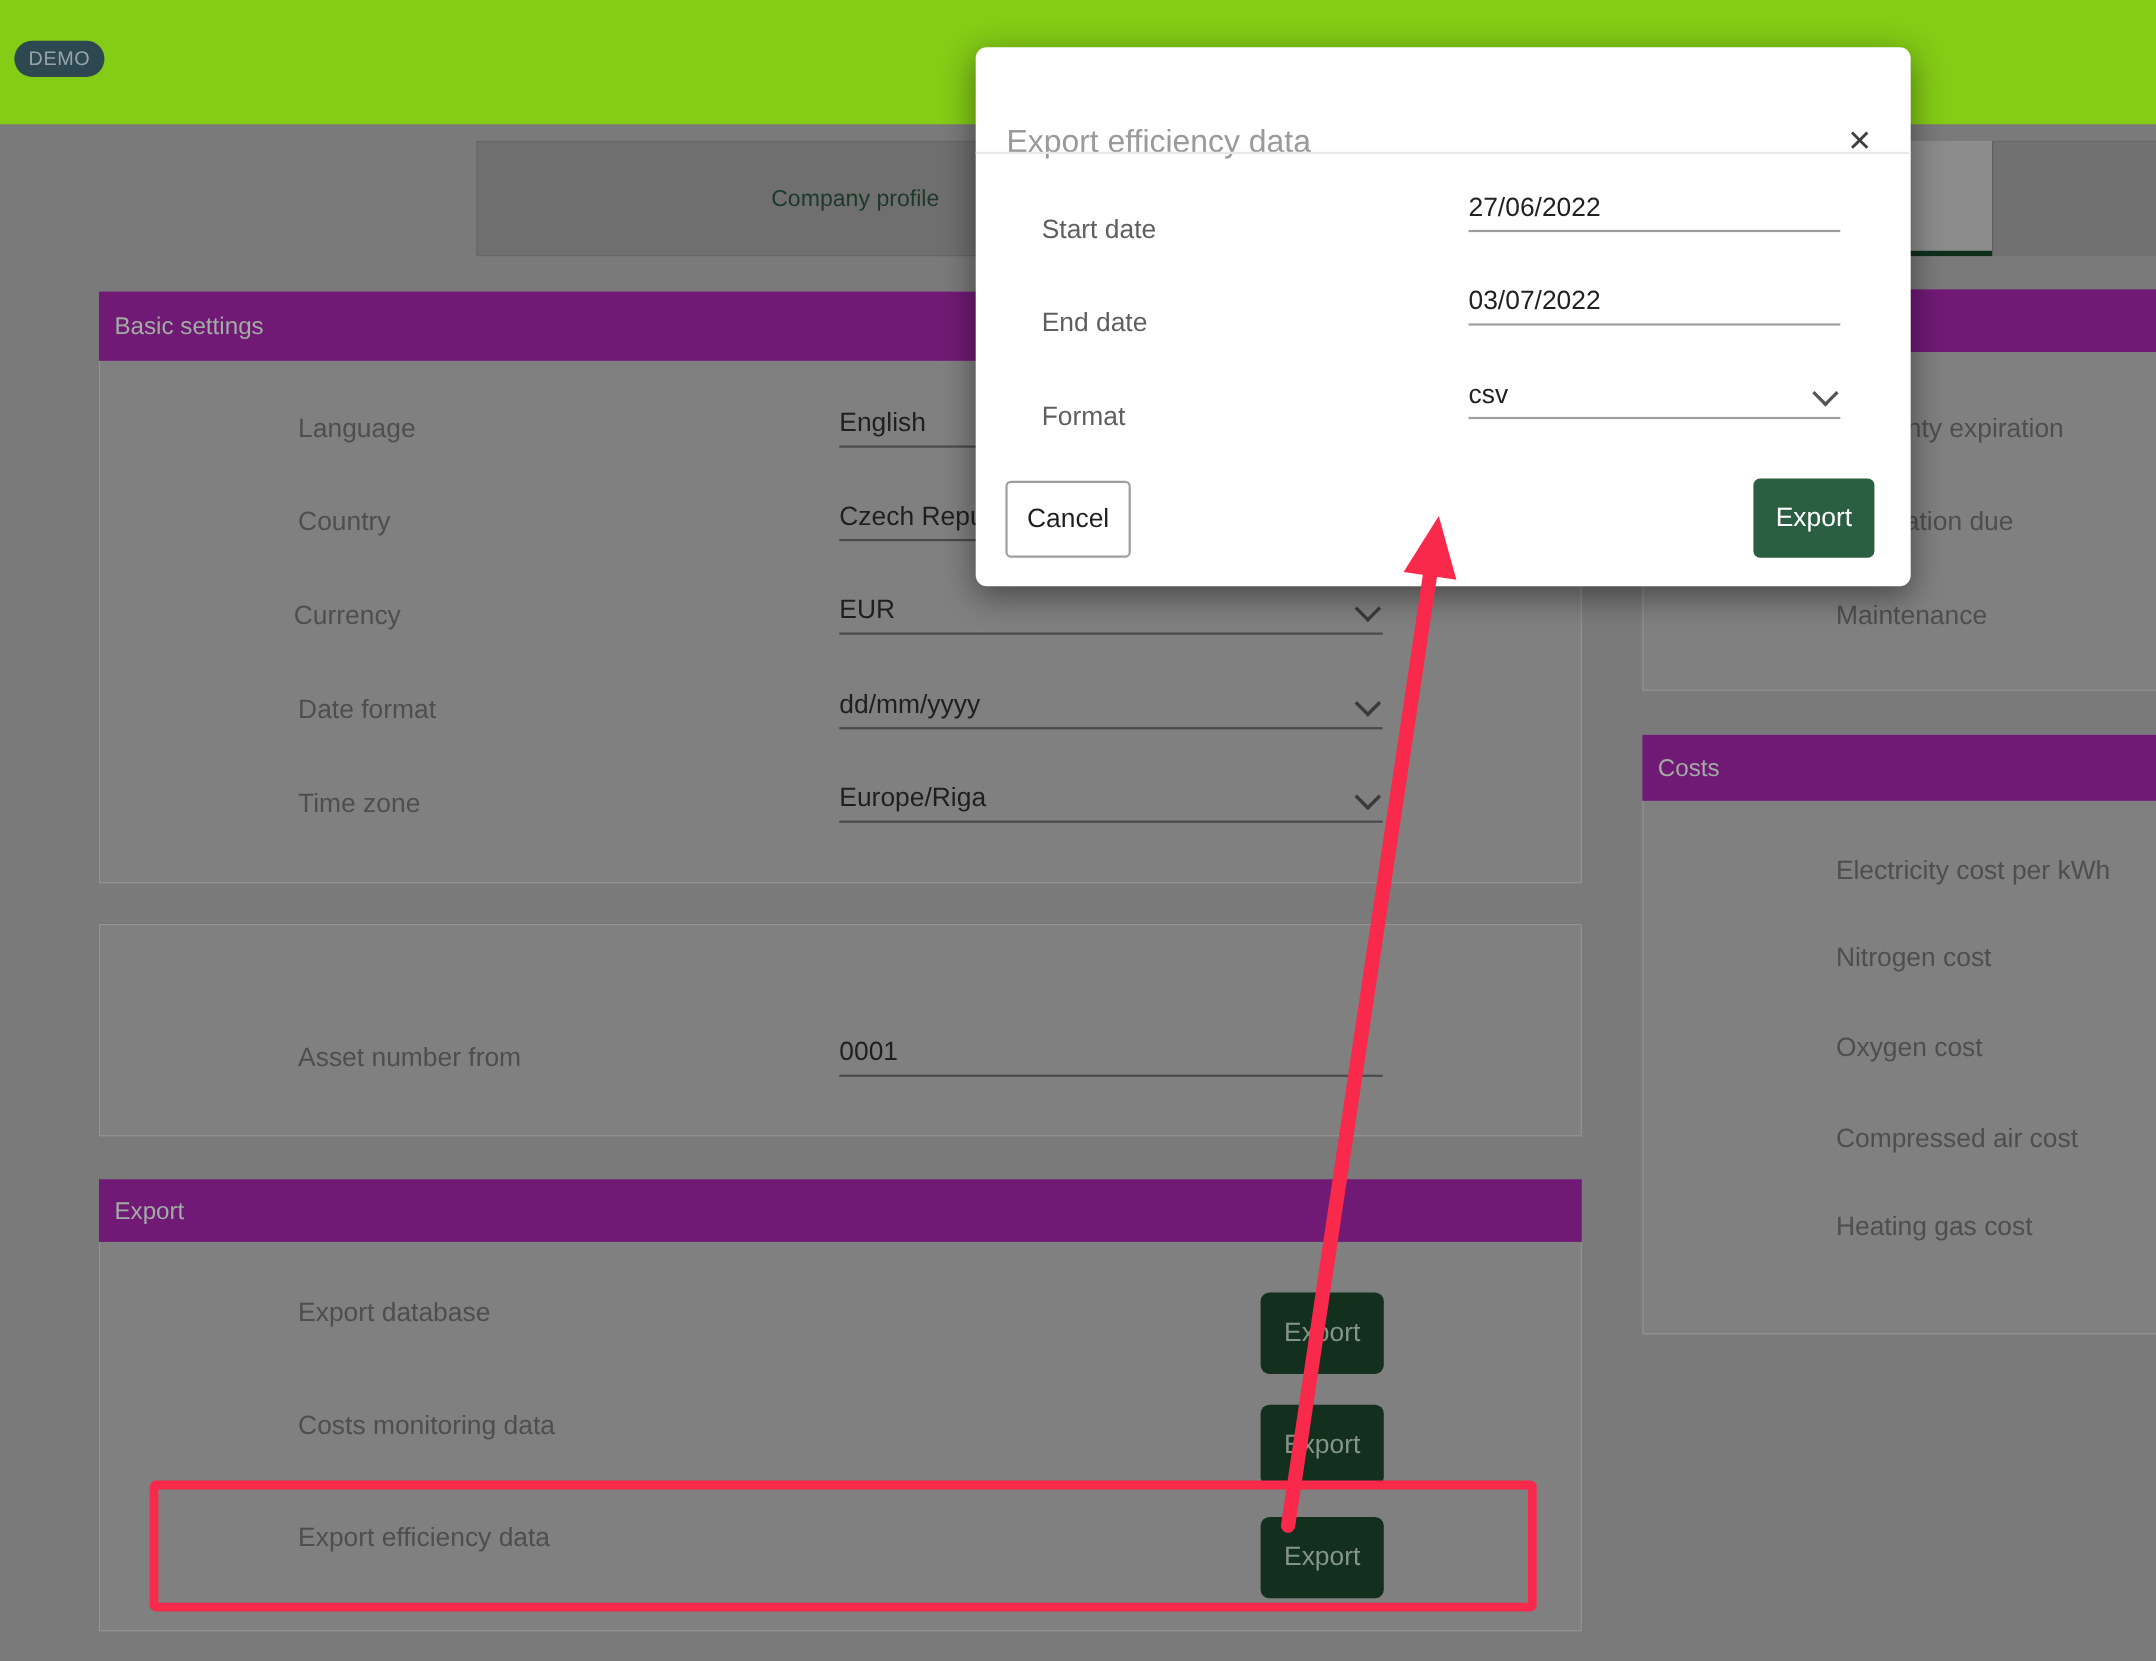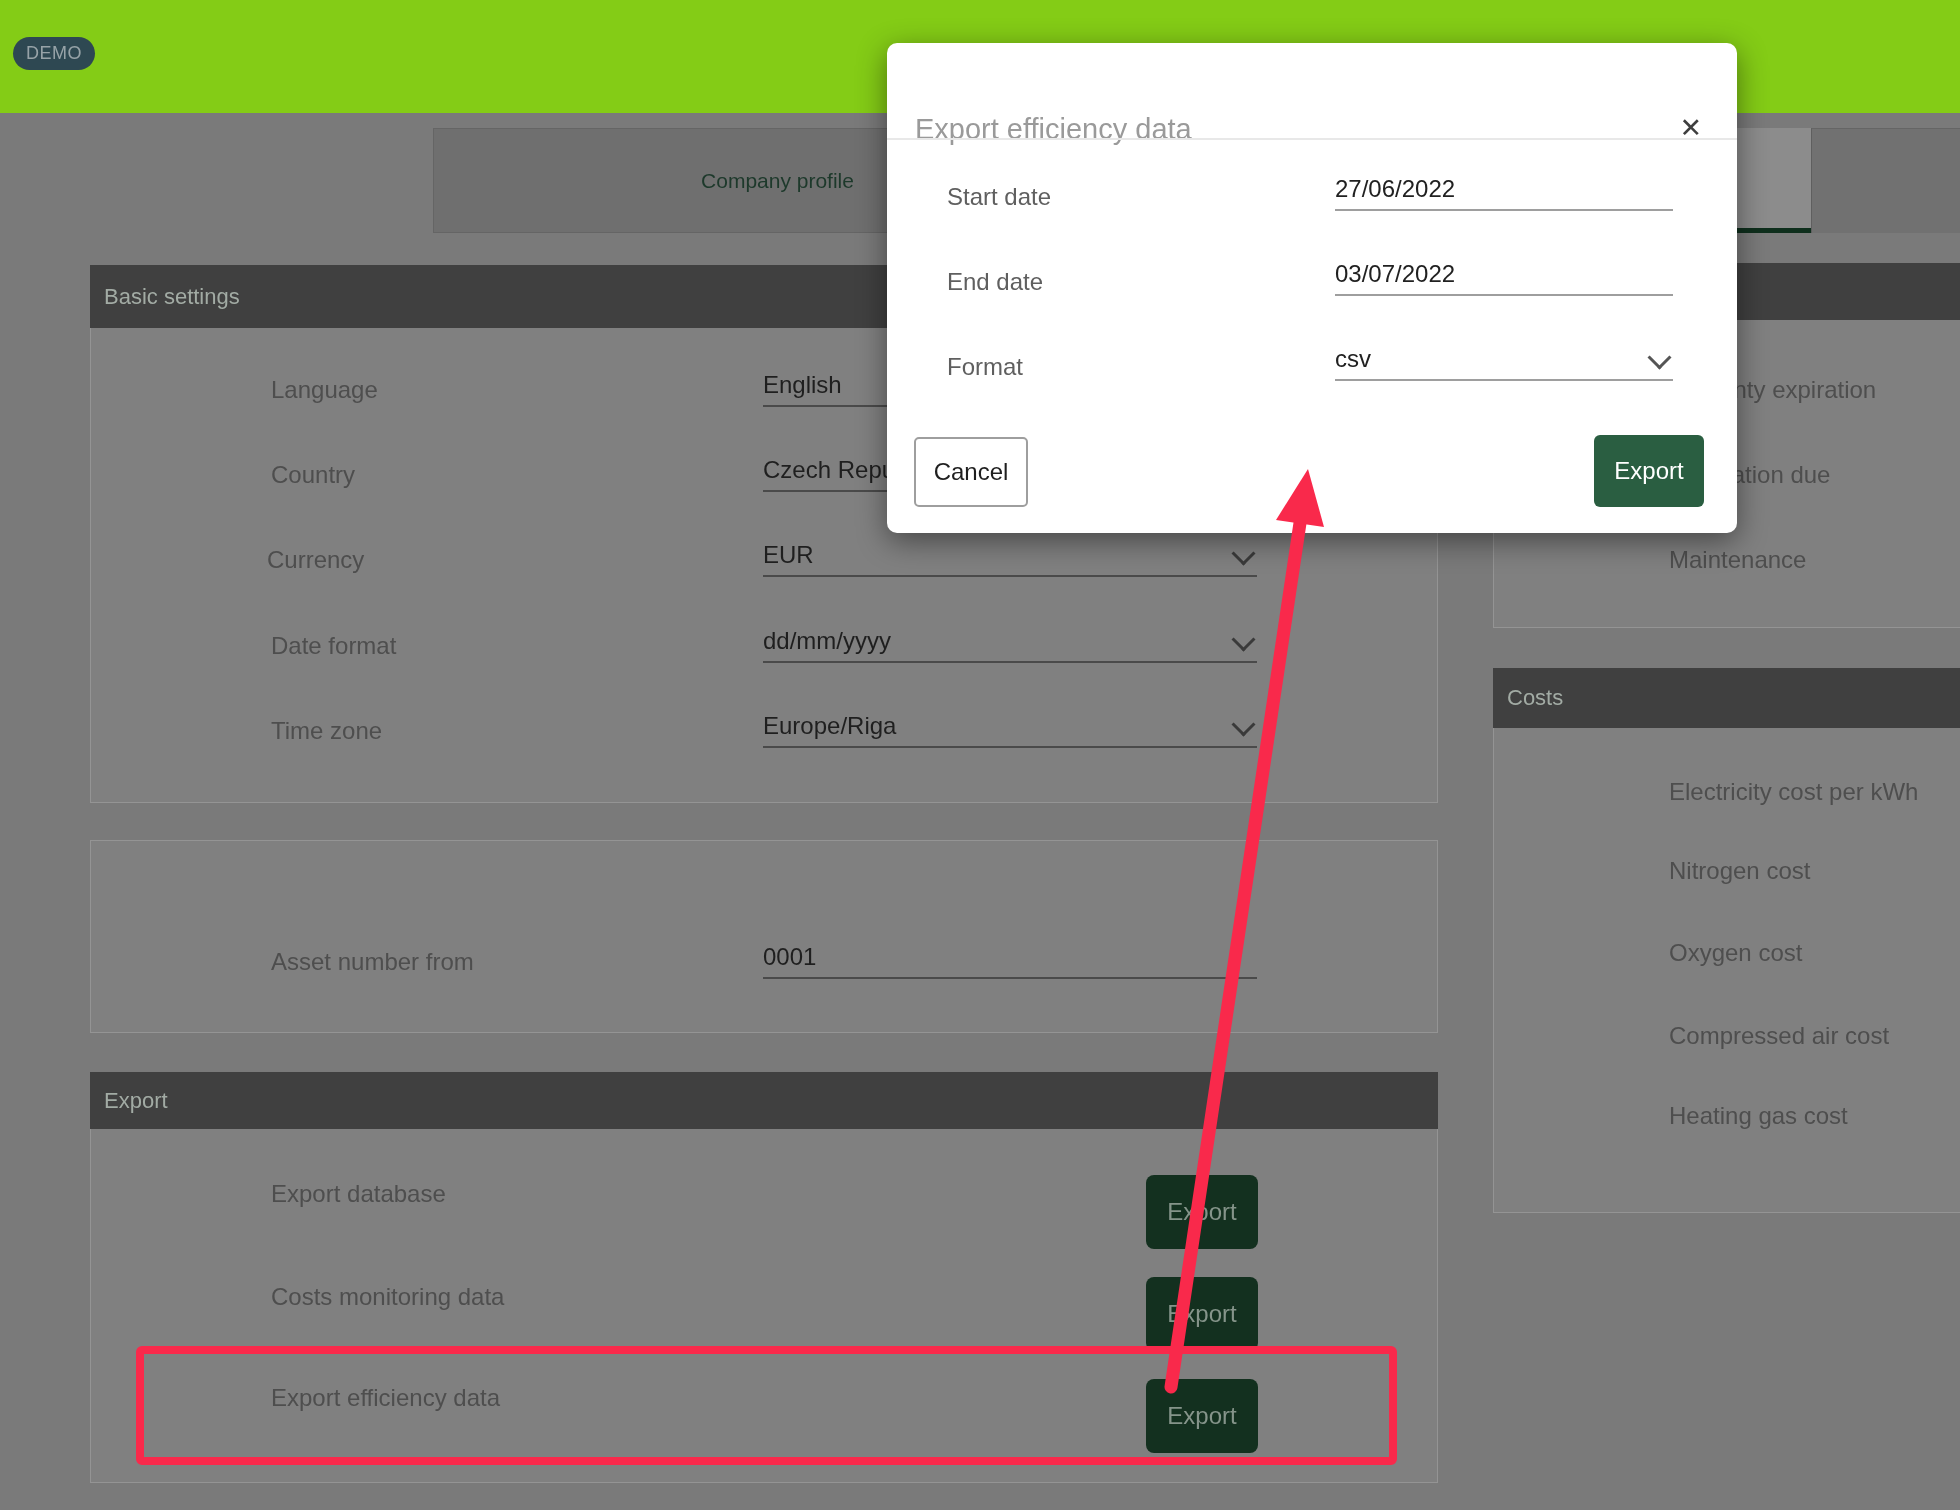--- a/index.html
+++ b/index.html
@@ -13,38 +13,38 @@
 
   
   .tabbar { position:absolute; left:433px; top:128px; width:1527px; height:105px; display:flex; overflow:hidden; z-index:1; }
   .tab { height:105px; flex:0 0 689px; display:flex; align-items:center; justify-content:center; font-size:21px; }
   .tab1 { background:#6f6f6f; color:#1d392b; border:1px solid #656565; }
   .tab2 { background:#8c8c8c; border-bottom:5px solid #0f2f1d; }
   .tab3 { background:#717171; border-left:1px solid #5f5f5f; border-top:1px solid #656565; }
 
   
   .card { position:absolute; background:#808080; border:1px solid #949494; z-index:1; }
-  .card-header { position:absolute; left:-1px; top:-1px; right:-1px; background:#404040; color:#a2aba4;
+  .card-header { position:absolute; left:-1px; top:-1px; right:-1px; background:#701a75; color:#a2aba4;
     font-size:22px; display:flex; align-items:center; padding-left:14px; }
   .row-label { position:absolute; color:#4e4e4e; font-size:24px; white-space:nowrap; transform:translateY(-50%); }
   .value-field { position:absolute; width:494px; font-size:24px; color:#1f1f1f; border-bottom:2px solid #4a4a4a;
     padding-bottom:6px; white-space:nowrap; }
   .chev { position:absolute; right:6px; top:4px; width:16px; height:16px; }
   .chev::before { content:""; position:absolute; left:0; top:0; width:14px; height:14px;
     border-right:3px solid #3a3a3a; border-bottom:3px solid #3a3a3a; transform:rotate(45deg); }
   .export-btn-bg { position:absolute; left:1055px; width:112px; height:74px; background:#13301f; color:#85948a;
     font-size:24px; border:none; border-radius:8px; display:flex; align-items:center; justify-content:center; }
 
   
   .modal { position:absolute; left:887px; top:43px; width:850px; height:490px; background:#ffffff; border-radius:10px;
     box-shadow:0 8px 30px rgba(0,0,0,.45); z-index:40; }
   .modal-title { position:absolute; left:28px; top:70px; font-size:29px; color:#9a9a9a; }
   .modal-close { position:absolute; right:35px; top:72px; font-size:27px; color:#3f3f3f; line-height:1; cursor:default; }
   .modal-divider { position:absolute; left:0; right:0; top:95px; height:2px; background:#e8e8e8; }
-  .m-label { position:absolute; left:60px; color:#5f5f5f; font-size:24px; transform:translateY(-50%); }
+  .m-label { position:absolute; left:60px; color:#5f5f5f; font-size:24px; transform:translateY(-50%);margin-top:12px; }
   .m-field { position:absolute; left:448px; width:338px; font-size:24px; color:#212121;
     border-bottom:2px solid #9e9e9e; padding-bottom:6px; }
   .m-chev::before { border-color:#555555; }
   .btn-cancel { position:absolute; left:27px; top:394px; width:114px; height:70px; background:#ffffff;
     border:2px solid #9e9e9e; border-radius:5px; font-size:24px; color:#1f1f1f;
     display:flex; align-items:center; justify-content:center; font-family:"Liberation Sans",sans-serif; }
   .btn-export { position:absolute; left:707px; top:392px; width:110px; height:72px; background:#2a5e41;
     border:none; border-radius:6px; font-size:24px; color:#ffffff;
     display:flex; align-items:center; justify-content:center; font-family:"Liberation Sans",sans-serif; }
 

